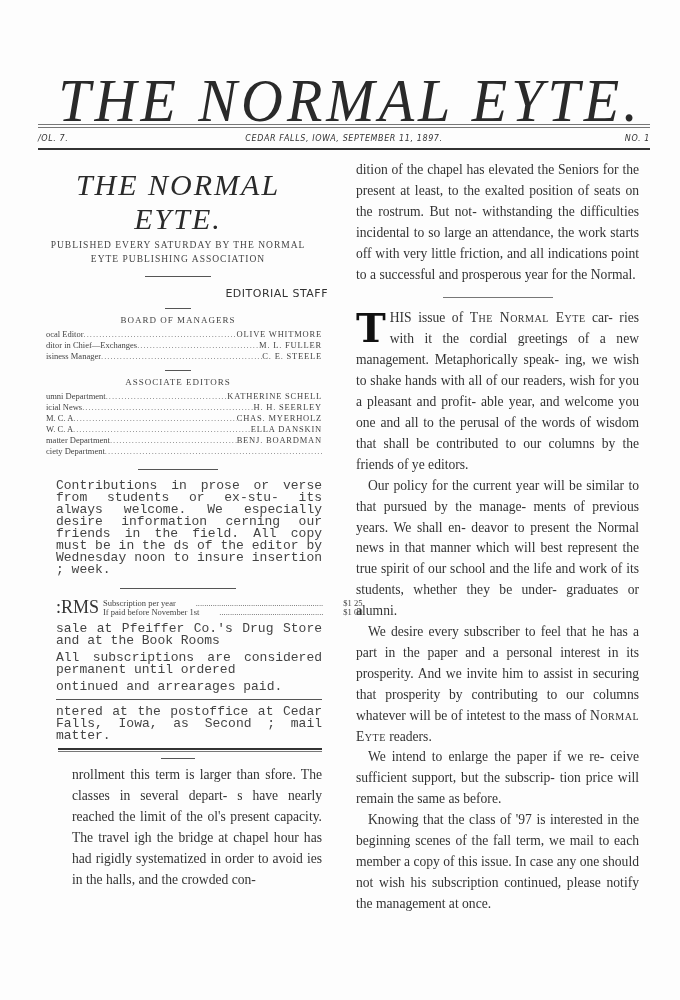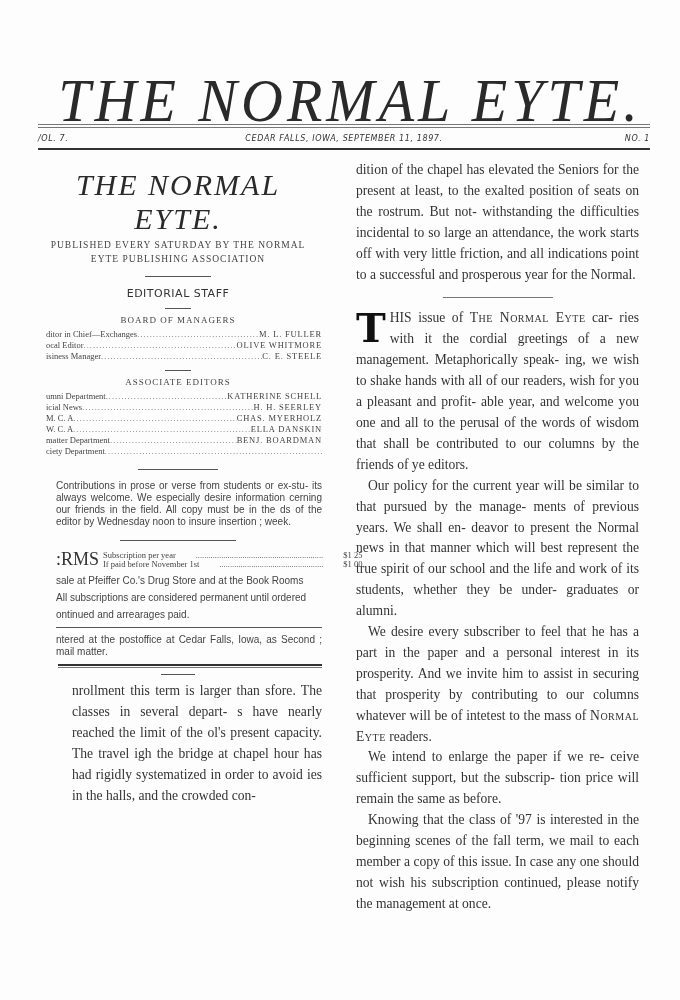--- a/index.html
+++ b/index.html
@@ -10,28 +10,28 @@
   .rule-thick { position: absolute; left: 38px; width: 612px; border-top: 2px solid #333; }
   .dateline { position: absolute; left: 38px; top: 134px; width: 612px; font-family: "DejaVu Sans", sans-serif; font-style: italic; font-size: 8px; letter-spacing: 0.6px; color: #333; }
   .dateline .vol { position: absolute; left: 0; }
   .dateline .place { position: absolute; left: 0; width: 100%; text-align: center; }
   .dateline .no { position: absolute; right: 0; }
   .col-left { position: absolute; left: 28px; top: 160px; width: 300px; }
   .col-right { position: absolute; left: 356px; top: 160px; width: 283px; }
   .paper-title { text-align: center; font-family: "Liberation Serif", serif; font-style: italic; font-size: 30px; letter-spacing: 2px; margin: 8px 0 2px 0; color: #2a2a2a; }
   .smallcaps-line { text-align: center; font-family: "Liberation Serif", serif; font-size: 9.5px; letter-spacing: 1px; line-height: 14px; color: #444; }
   .short-rule { margin: 10px auto; border-top: 1px solid #555; }
-  .staff-head { text-align: center; font-family: "DejaVu Sans", sans-serif; font-size: 11px; letter-spacing: 0.5px; color: #333; margin: 0; }
+  .staff-head { text-align: right; font-family: "DejaVu Sans", sans-serif; font-size: 11px; letter-spacing: 0.5px; color: #333; margin: 0; }
   .sub-head { text-align: center; font-family: "Liberation Serif", serif; font-size: 9px; letter-spacing: 1px; color: #444; margin: 4px 0 4px 0; }
   .staff-row { display: flex; font-family: "Liberation Serif", serif; font-size: 8.5px; line-height: 11px; color: #444; margin-left: 18px; margin-right: 6px; }
   .staff-row .role { white-space: nowrap; }
   .staff-row .dots { flex: 1; overflow: hidden; white-space: nowrap; color: #666; }
   .staff-row .dots::after { content: "................................................................................................................"; letter-spacing: 1px; }
   .staff-row .name { white-space: nowrap; letter-spacing: 0.8px; }
-  .small-para { font-family: Liberation Sans, sans-serif; font-size: 10px; line-height: 12px; color: #444; margin: 5px 6px 0 28px; text-align: justify; }
+  .small-para { font-family: Liberation Mono, monospace; font-size: 13px; line-height: 12px; color: #444; margin: 5px 6px 0 28px; text-align: justify; }
   .terms { display: flex; align-items: center; margin: 4px 6px 4px 28px; }
   .terms .big { font-family: "Liberation Serif", serif; font-size: 18px; color: #333; margin-right: 4px; }
   .terms .lines { flex: 1; font-family: "Liberation Serif", serif; font-size: 8.5px; line-height: 9px; color: #444; }
   .terms .row { display: flex; gap: 20px; }
   .terms .row .dots { flex: 1; overflow: hidden; white-space: nowrap; }
   .terms .row .dots::after { content: "..............................................................................."; }
   .full-rule { border-top: 1px solid #555; margin: 6px 6px 6px 28px; }
   .double-rule { border-top: 2px solid #333; border-bottom: 1px solid #777; height: 1px; margin: 6px 6px 0 30px; }
   .editorial-head { text-align: center; font-family: "DejaVu Serif", serif; font-style: italic; font-size: 22px; margin: 14px 0 4px 0; color: #333; letter-spacing: 1px; }
   .body-text { font-family: "Liberation Serif", serif; font-size: 13.6px; line-height: 20.9px; color: #333; text-align: justify; }
@@ -60,28 +60,28 @@
 <div class="col-left">
   <div class="paper-title">THE NORMAL EYTE.</div>
   <div class="smallcaps-line">PUBLISHED EVERY SATURDAY BY THE NORMAL</div>
   <div class="smallcaps-line">EYTE PUBLISHING ASSOCIATION</div>
   <div class="short-rule" style="width:66px;"></div>
   <div class="staff-head">EDITORIAL STAFF</div>
   <div class="short-rule" style="width:26px; margin:8px auto 6px auto;"></div>
   <div class="sub-head">BOARD OF MANAGERS</div>
 
   <div class="staff-row">
+    <span class="role">ocal Editor</span>
+      <span class="dots"></span>
+      <span class="name">OLIVE WHITMORE</span>
+  </div>
+  <div class="staff-row">
     <span class="role">ditor in Chief—Exchanges</span>
       <span class="dots"></span>
       <span class="name">M. L. FULLER</span>
-  </div>
-  <div class="staff-row">
-    <span class="role">ocal Editor</span>
-      <span class="dots"></span>
-      <span class="name">OLIVE WHITMORE</span>
   </div>
   <div class="staff-row">
     <span class="role">isiness Manager</span>
       <span class="dots"></span>
       <span class="name">C. E. STEELE</span>
   </div>
 
   <div class="short-rule" style="width:26px; margin:8px auto 6px auto;"></div>
   <div class="sub-head">ASSOCIATE EDITORS</div>
 

